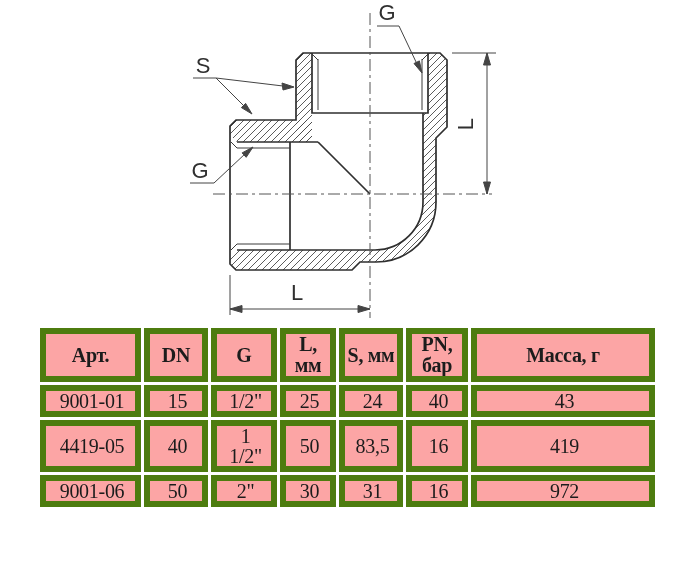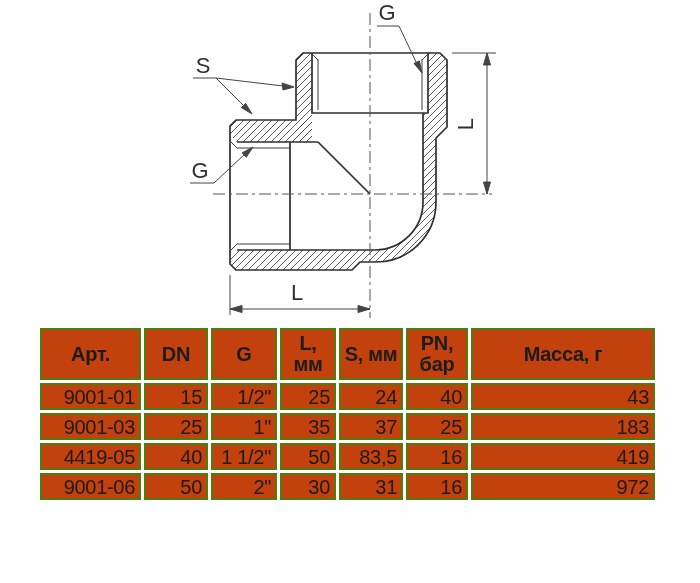--- a/index.html
+++ b/index.html
@@ -11,35 +11,35 @@
   .dim-label{font-family:"Liberation Sans",sans-serif;font-size:22px;fill:#303030;}
   .callout-label{font-family:"Liberation Sans",sans-serif;font-size:22px;fill:#303030;}
 
   table.specs{
     position:absolute;left:37px;top:325px;
     border-collapse:separate;border-spacing:3px;
     table-layout:fixed;
   }
   table.specs th,table.specs td{
     box-sizing:border-box;
-    border:2px solid #4d7c0f;
-    background:#c2410c;
+    border:6px solid #4d7c0f;
+    background:#fca5a5;
     color:#1c1c1c;
-    font-family:Liberation Sans, sans-serif;
+    font-family:Liberation Serif, serif;
     letter-spacing:-0.3px;
     vertical-align:middle;
     overflow:hidden;
     white-space:normal;
   }
   table.specs th{
     height:52px;font-size:20px;font-weight:700;text-align:center;line-height:1.05;
     padding:0 2px;
   }
   table.specs td{
-    height:27px;font-size:20px;font-weight:400;text-align:right;
+    height:27px;font-size:20px;font-weight:400;text-align:center;
     padding:0 4px 0 7px;line-height:1;
   }
 </style>
 </head>
 <body>
 
 <div id="stage">
 
   <svg id="drawing" width="700" height="323" viewBox="0 0 700 323">
     <defs>
@@ -149,29 +149,20 @@
         <tr>
           <td>9001-01</td>
           <td>15</td>
           <td>1/2"</td>
           <td>25</td>
           <td>24</td>
           <td>40</td>
           <td>43</td>
         </tr>
         <tr>
-          <td>9001-03</td>
-          <td>25</td>
-          <td>1"</td>
-          <td>35</td>
-          <td>37</td>
-          <td>25</td>
-          <td>183</td>
-        </tr>
-        <tr>
           <td>4419-05</td>
           <td>40</td>
           <td>1 1/2"</td>
           <td>50</td>
           <td>83,5</td>
           <td>16</td>
           <td>419</td>
         </tr>
         <tr>
           <td>9001-06</td>

